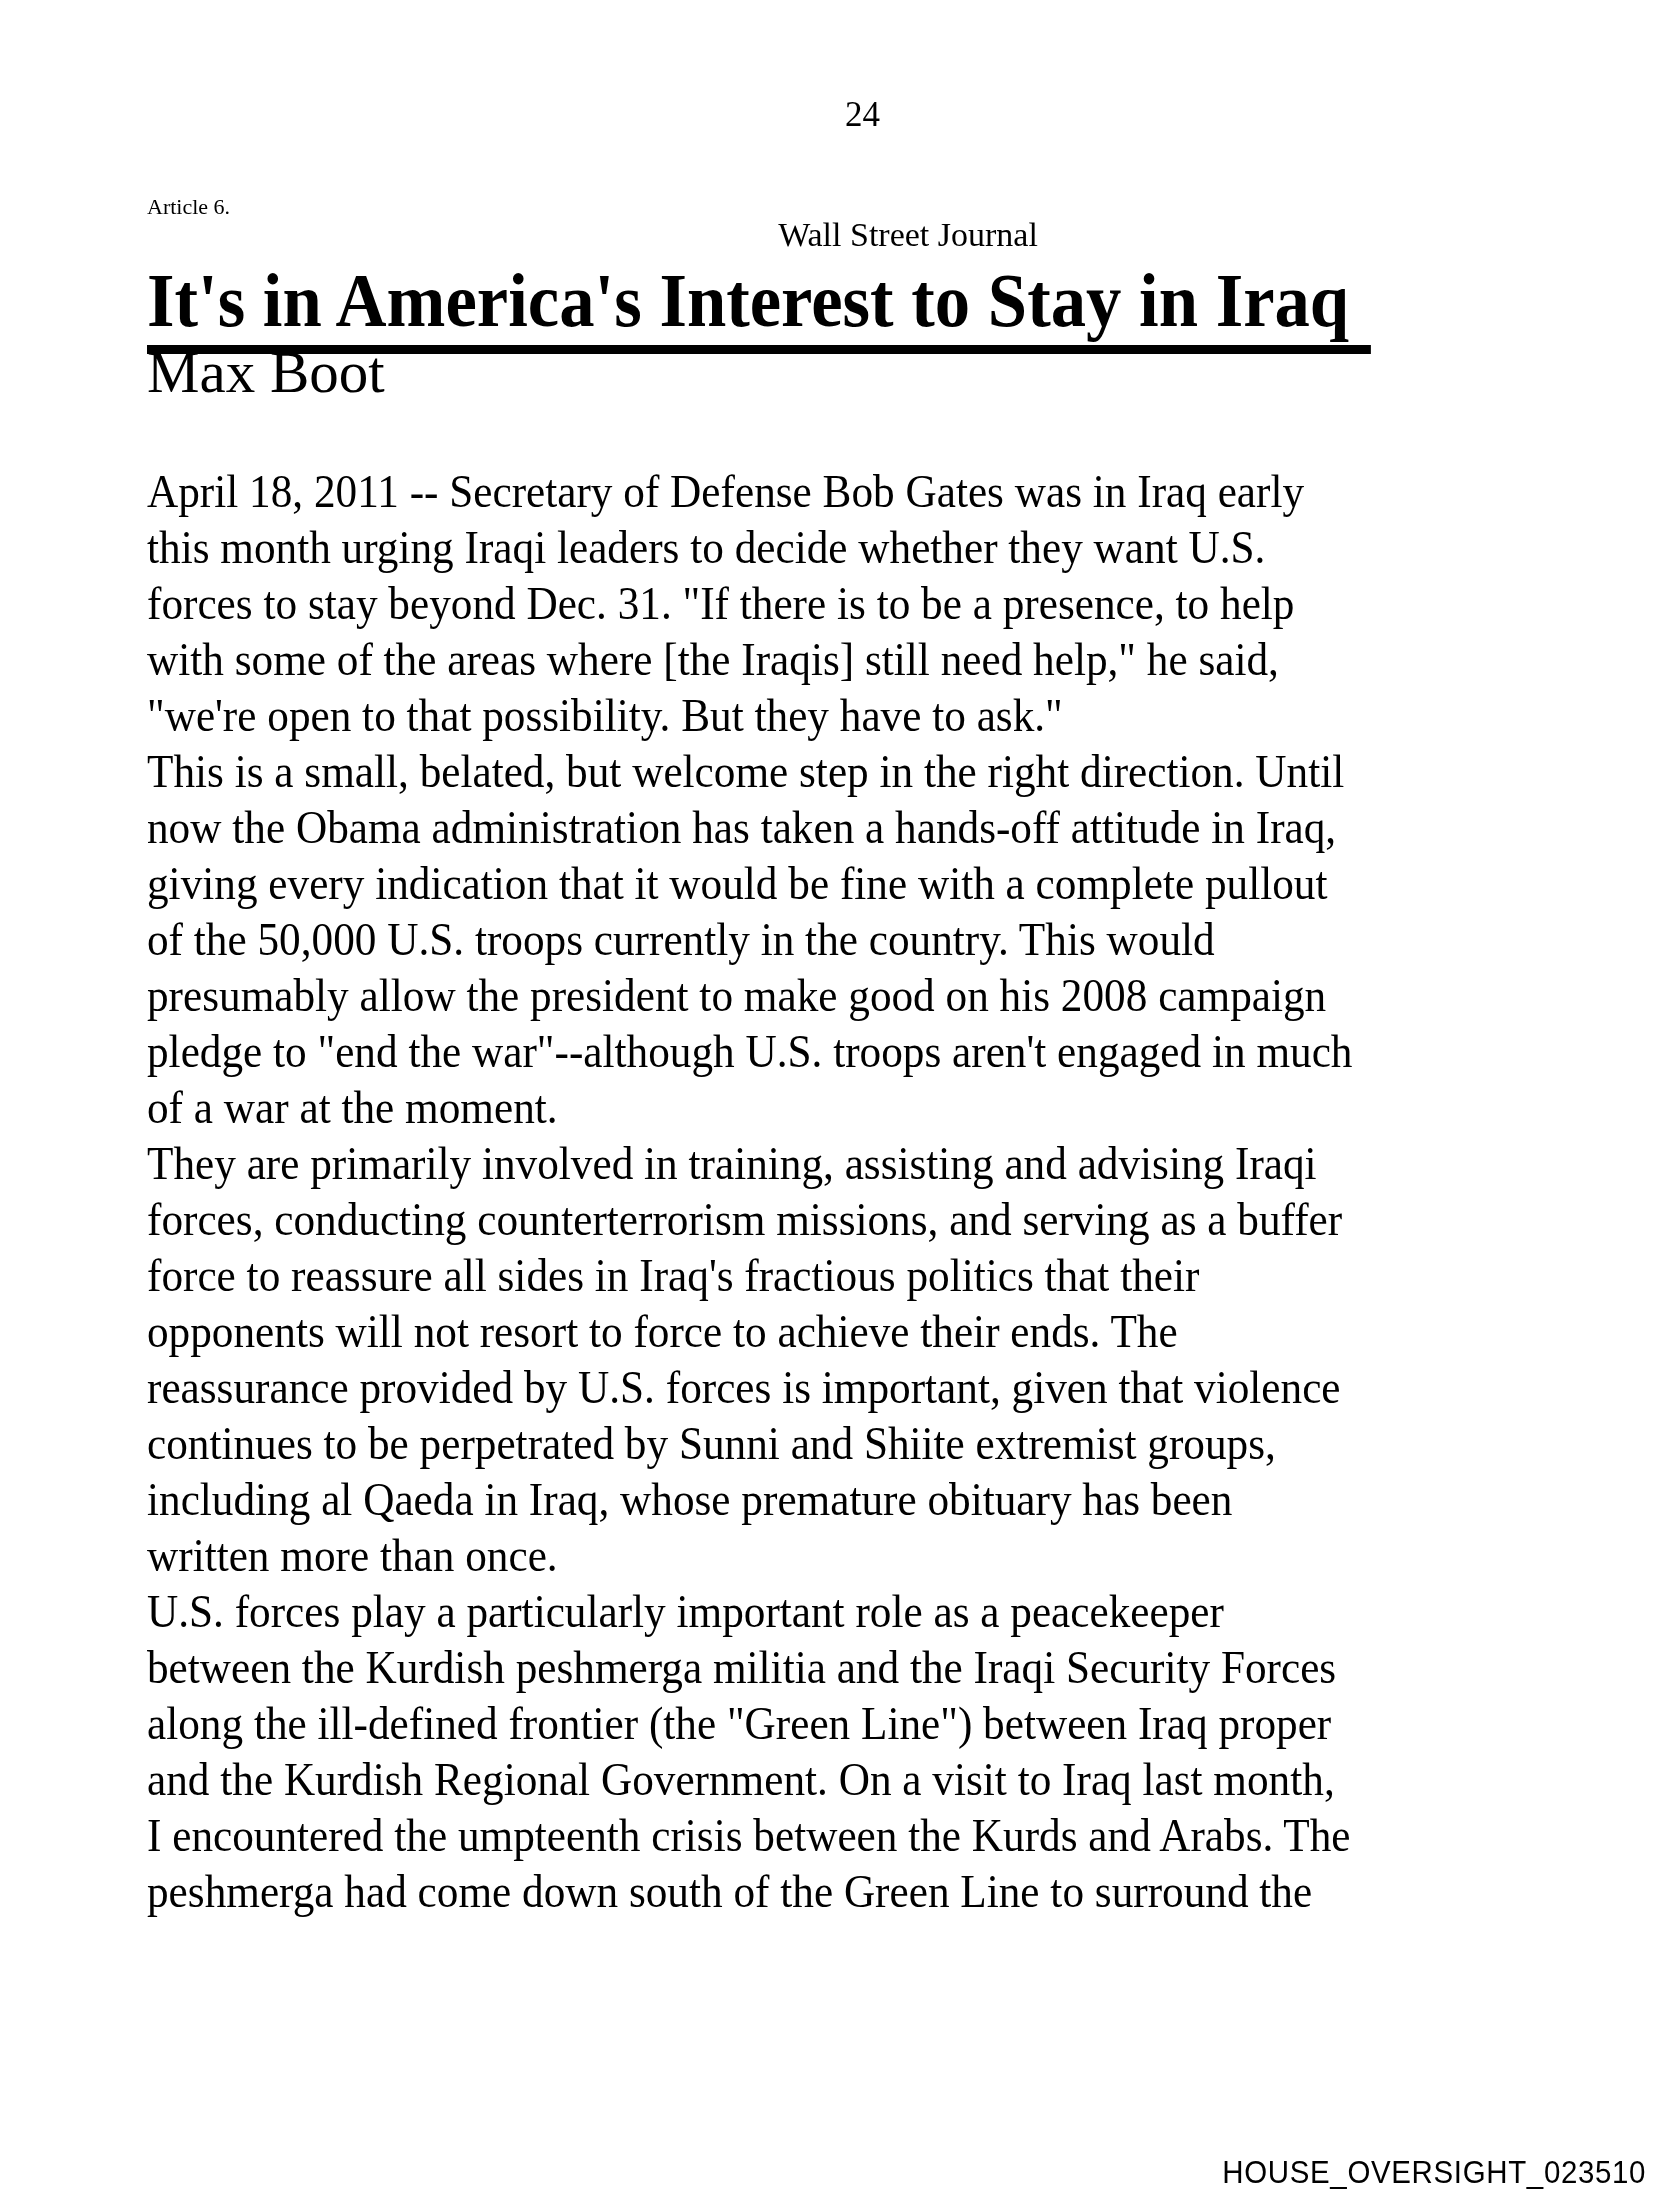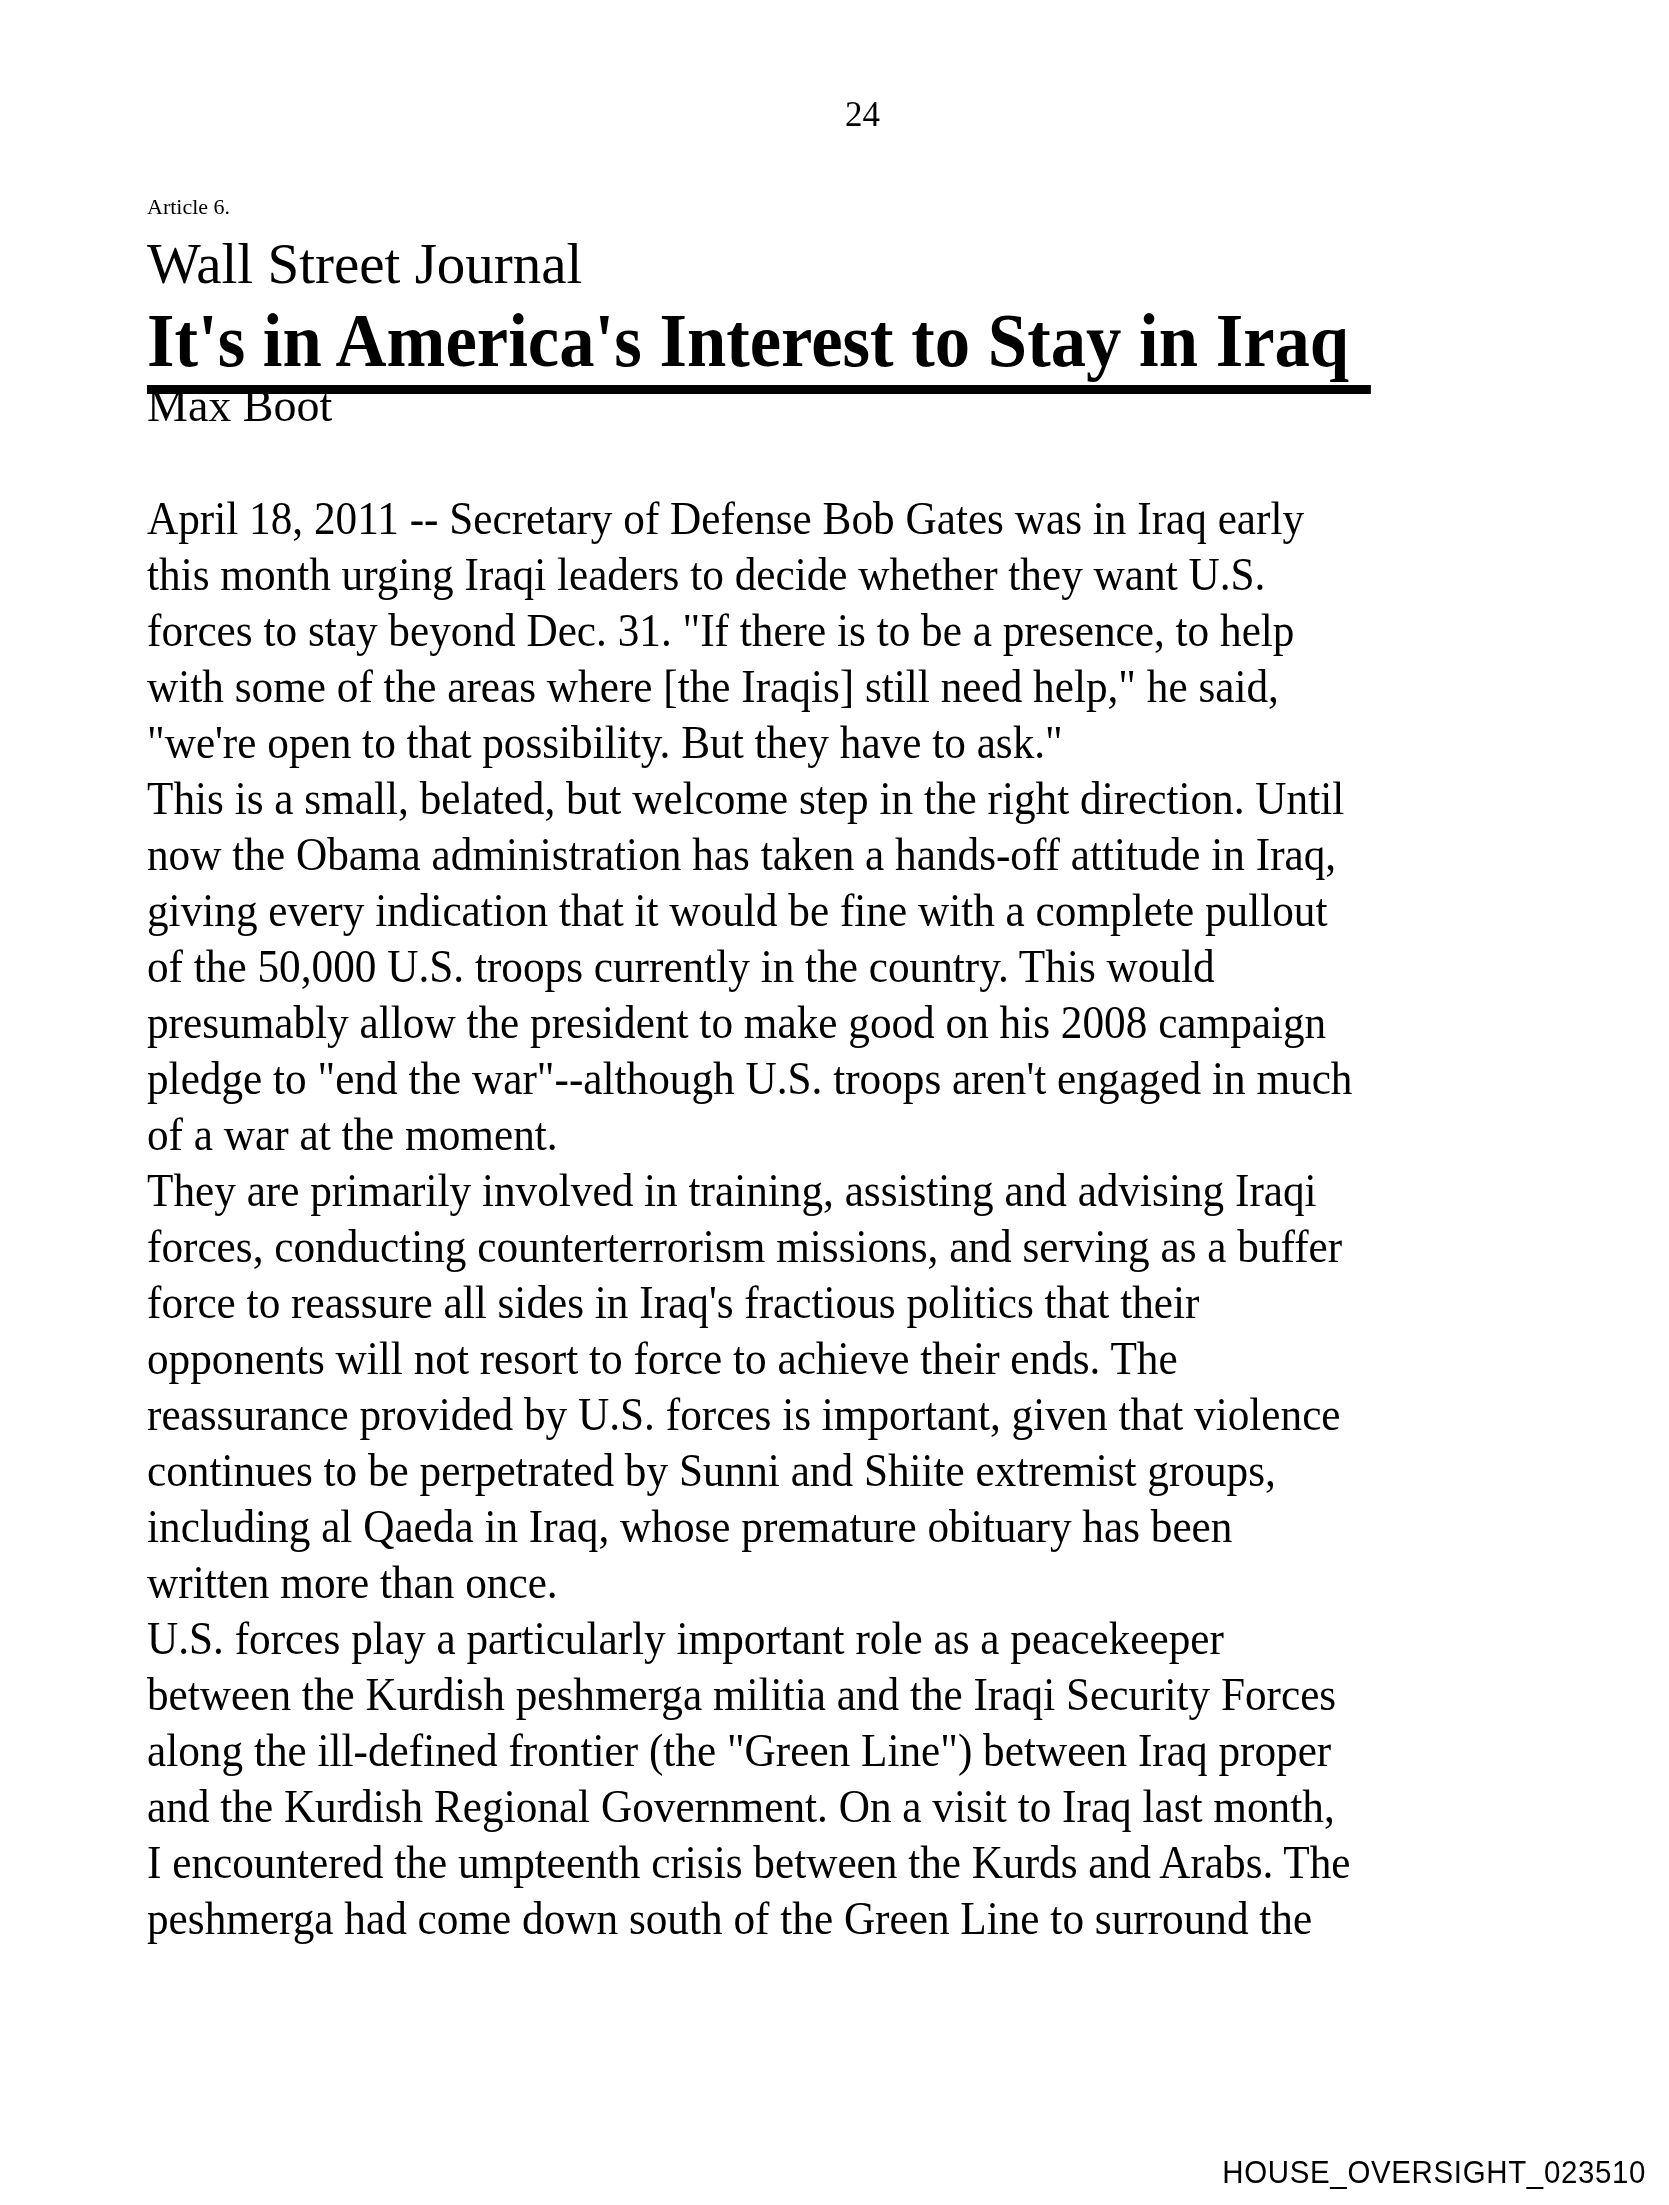--- a/index.html
+++ b/index.html
@@ -31,42 +31,43 @@
     position: absolute;
     left: 147px;
     top: 196px;
     width: 1522px;
   }
   .article-label {
     font-size: 22px;
     line-height: 1;
   }
   .source {
-    font-size: 57px;
+    font-size: 34px;
     line-height: 1;
-    margin-top: 17px;
+    margin-top: 0;
+    text-align: center;
   }
   .headline-wrap {
     margin-top: 9.2px;
     width: 1617px;
     transform: scaleX(0.93);
     transform-origin: left top;
   }
   .headline {
     display: inline-block;
     font-size: 76px;
     font-weight: bold;
     line-height: 1.05;
     white-space: nowrap;
     border-bottom: 9.2px solid #000;
     padding-bottom: 3.9px;
     padding-right: 23px;
   }
   .byline {
-    font-size: 46px;
+    font-size: 59px;
     line-height: 1;
     margin-top: -10.5px;
   }
   .article-body {
     margin-top: 61px;
     width: 1538px;
     font-size: 47px;
     line-height: 56px;
     transform: scaleX(0.92);
     transform-origin: left top;

